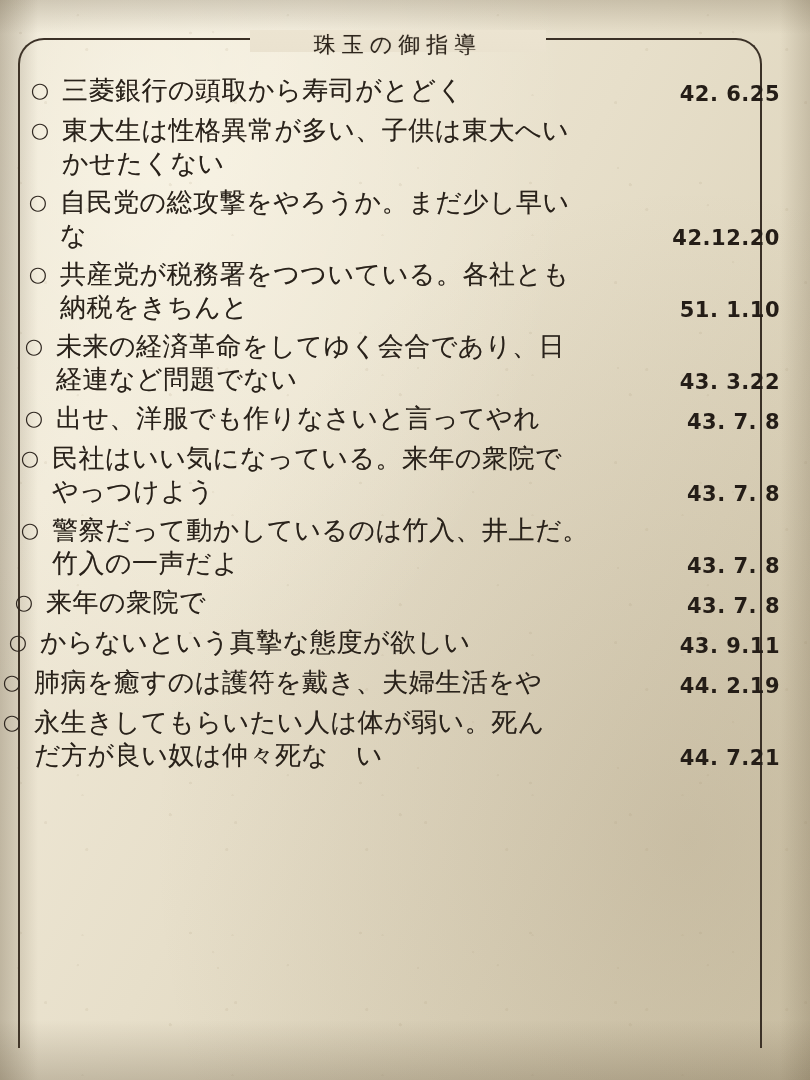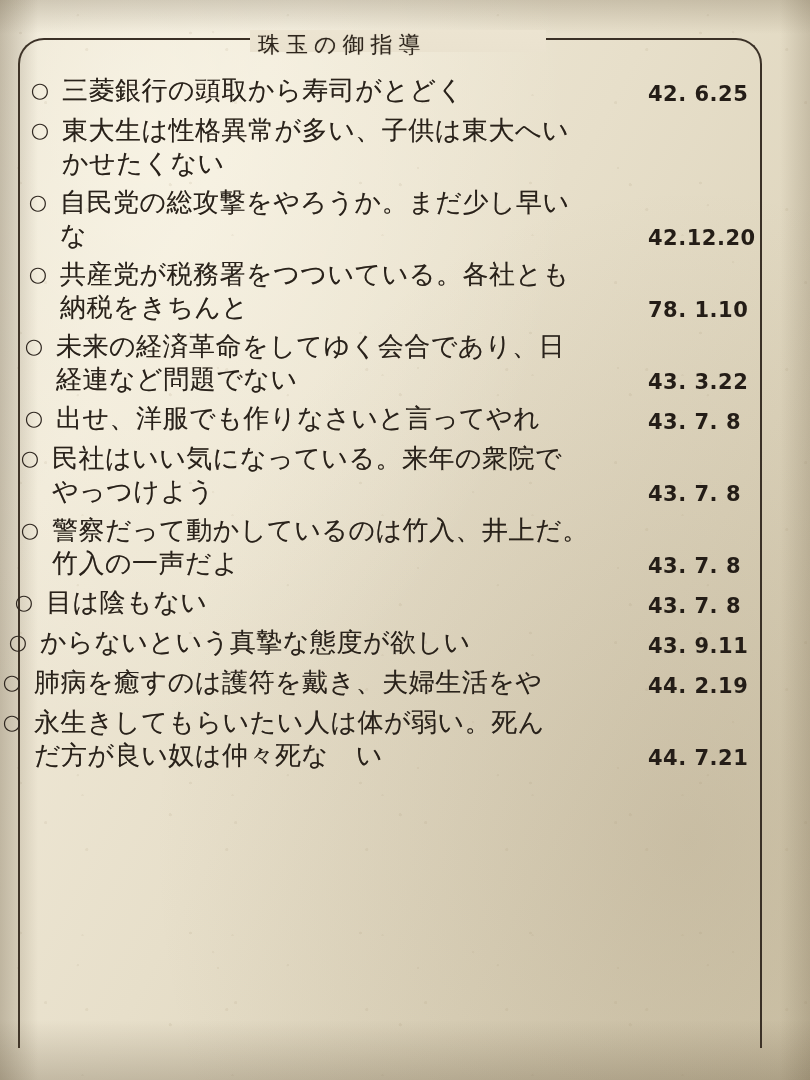--- a/index.html
+++ b/index.html
@@ -73,20 +73,21 @@
     width: 296px;
     height: 22px;
     background: linear-gradient(180deg, #ece4d1 0%, #eae2cf 100%);
     z-index: 2;
   }
   #doc-title {
     position: absolute;
     left: 258px;
     top: 30px;
     width: 280px;
+    text-align: center;
     z-index: 3;
     font-size: 22px;
     letter-spacing: 6px;
     color: #2e261d;
     font-family: "DejaVu Serif", "Liberation Serif", serif;
     text-shadow: 0 0 1px rgba(60,48,34,.35);
   }
 
   
   #list {
@@ -125,21 +126,21 @@
     font-family: Liberation Mono, monospace;
     text-shadow: 0 0 .6px rgba(50,40,28,.4);
     padding-right: 4px;
   }
   .text .line { display: block; white-space: nowrap; }
   .date {
     position: absolute;
     right: 8px;
     bottom: 1px;
     width: 132px;
-    text-align: left;
+    text-align: right;
     font-size: 21px;
     line-height: 30px;
     color: #241d17;
     font-family: "DejaVu Sans", "Liberation Sans", sans-serif;
     font-weight: 700;
     letter-spacing: .5px;
     white-space: pre;
   }
 
   
@@ -194,21 +195,21 @@
       </div>
     </div>
 
     <div class="row d1">
       <div class="bullet">○</div>
       <div class="row-body">
         <div class="text">
           <span class="line">共産党が税務署をつついている。各社とも</span>
           <span class="line">納税をきちんと</span>
         </div>
-        <div class="date">78. 1.10</div>
+        <div class="date">51. 1.10</div>
       </div>
     </div>
 
     <div class="row d2">
       <div class="bullet">○</div>
       <div class="row-body">
         <div class="text">
           <span class="line">未来の経済革命をしてゆく会合であり、日</span>
           <span class="line">経連など問題でない</span>
         </div>
@@ -245,21 +246,21 @@
           <span class="line">竹入の一声だよ</span>
         </div>
         <div class="date">43. 7. 8</div>
       </div>
     </div>
 
     <div class="row d4">
       <div class="bullet">○</div>
       <div class="row-body">
         <div class="text">
-          <span class="line">目は陰もない</span>
+          <span class="line">来年の衆院で</span>
         </div>
         <div class="date">43. 7. 8</div>
       </div>
     </div>
 
     <div class="row d5">
       <div class="bullet">○</div>
       <div class="row-body">
         <div class="text">
           <span class="line">からないという真摯な態度が欲しい</span>

